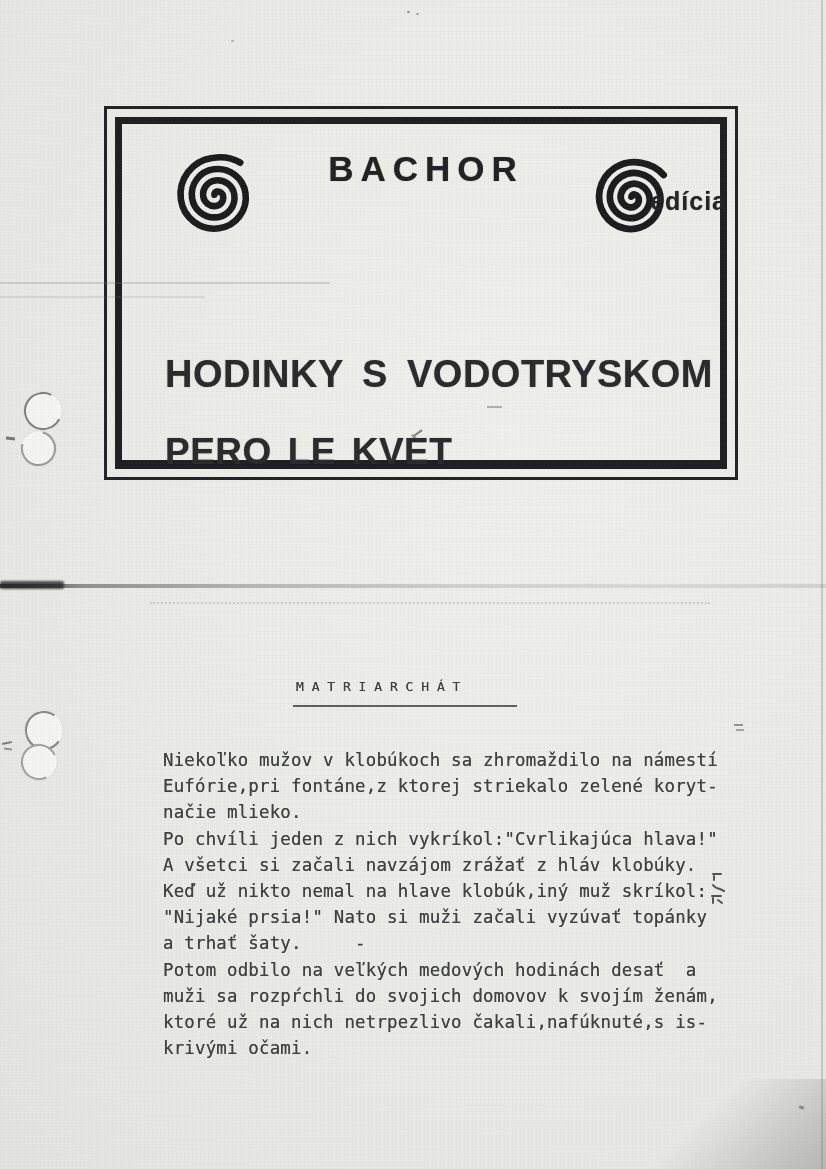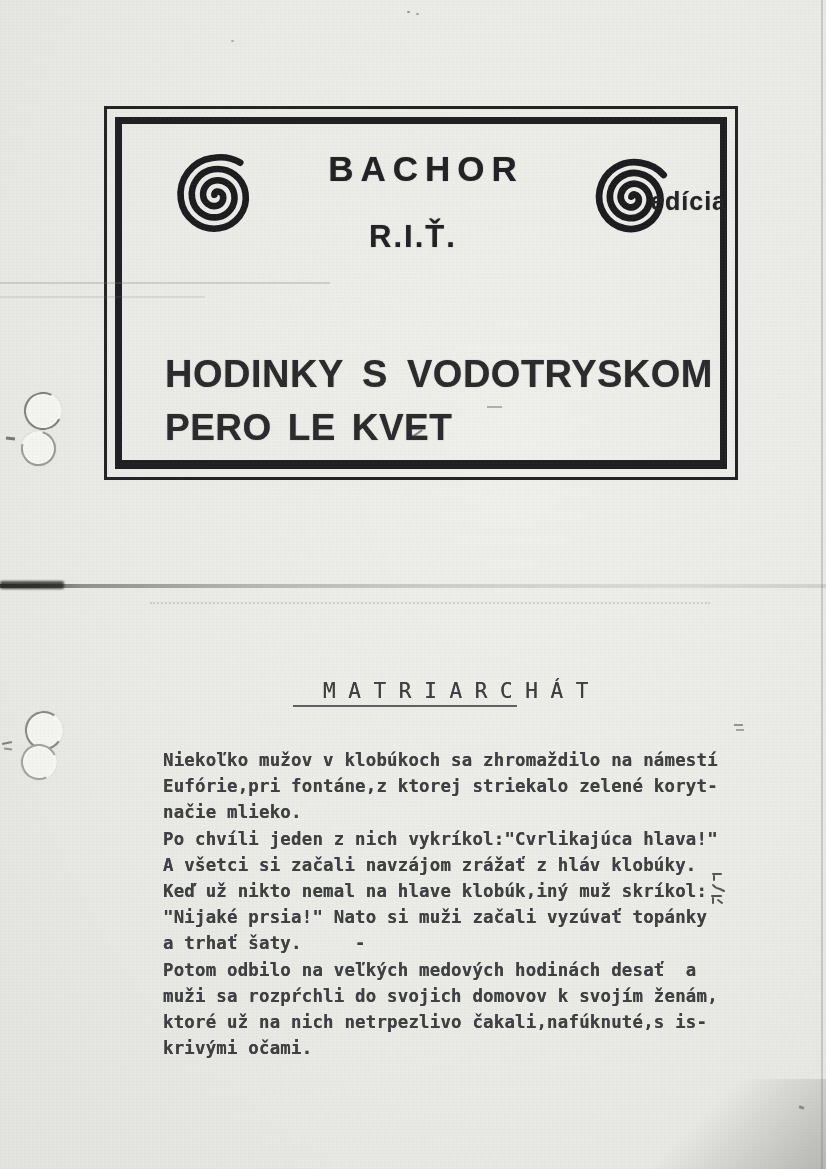--- a/index.html
+++ b/index.html
@@ -36,32 +36,32 @@
   .edition-label{position:absolute;left:0;width:100%;top:78px;text-align:right;
     font-size:25px;font-weight:700;letter-spacing:1px;color:#232325;
     transform:translateX(-8px);text-shadow:0 0 1px rgba(25,25,25,.5);}
   .edition-name{position:absolute;left:0;width:100%;top:110px;text-align:center;
     font-size:31px;font-weight:700;letter-spacing:2px;color:#212123;
     transform:translateX(-8px);text-shadow:0 0 1px rgba(25,25,25,.5);}
   .work-title{position:absolute;left:58px;font-size:38px;font-weight:700;
     letter-spacing:.5px;word-spacing:8px;color:#2a2a2c;white-space:nowrap;
     text-shadow:0 0 1px rgba(30,30,30,.5);margin-top:22px;}
   .work-title.l1{top:222px;}
-  .work-title.l2{top:276px;font-size:37px;word-spacing:5px;}
+  .work-title.l2{top:300px;font-size:37px;word-spacing:5px;}
 
   
   .story-title{position:absolute;left:296px;top:679px;
-    font-family:"DejaVu Sans Mono", monospace;font-size:21px;color:#3c3d3f;
-    white-space:pre;text-shadow:0 0 .5px rgba(55,55,55,.8);margin-left:27px;}
+    font-family:"DejaVu Sans Mono", monospace;font-size:13px;color:#3c3d3f;
+    white-space:pre;text-shadow:0 0 .5px rgba(55,55,55,.8);}
   .story-underline{position:absolute;left:293px;top:705px;width:224px;height:2px;
     background:#47474a;opacity:.85;}
   .story-body{position:absolute;left:163px;top:747px;
     font-family:"DejaVu Sans Mono", monospace;font-size:17.4px;line-height:26.2px;
     color:#3e3f41;white-space:pre;letter-spacing:.2px;
-    text-shadow:0 0 .5px rgba(55,55,55,.75);font-weight:bold;}
+    text-shadow:0 0 .5px rgba(55,55,55,.75);}
 
   
   .artifact{position:absolute;pointer-events:none;}
   .streak1{left:0;top:282px;width:330px;height:2px;background:rgba(118,118,112,.25);}
   .streak2{left:0;top:296px;width:205px;height:2px;background:rgba(118,118,112,.16);}
   .crease{left:0;top:584px;width:826px;height:4px;
     background:linear-gradient(to right, rgba(38,38,38,.85), rgba(55,55,55,.5) 10%,
       rgba(80,80,78,.35) 30%, rgba(100,100,96,.22) 55%, rgba(110,110,105,.15) 80%, rgba(110,110,105,.2));
     filter:blur(.4px);}
   .crease-blob{left:0;top:581px;width:64px;height:8px;background:rgba(35,35,35,.8);
@@ -114,21 +114,20 @@
       <svg viewBox="0 0 100 100" fill="none" stroke="#1c1c1e" stroke-width="7.5" stroke-linecap="round">
         <path d="M50 53 a3 3 0 0 1 3 -3 a6 6 0 0 1 6 6 a9 9 0 0 1 -9 9 a12 12 0 0 1 -12 -12
                  a15 15 0 0 1 15 -15 a18 18 0 0 1 18 18 a21 21 0 0 1 -21 21 a24 24 0 0 1 -24 -24
                  a27 27 0 0 1 27 -27 a30 30 0 0 1 30 30 a33 33 0 0 1 -33 33 a36 36 0 0 1 -36 -36
                  a39 39 0 0 1 39 -39 a42 42 0 0 1 27 8"></path>
       </svg>
     </div>
 
     <div class="publisher">BACHOR</div>
     <div class="edition-label">edícia</div>
-    <div class="edition-name">R.I.Ť.</div>
     <div class="work-title l1">HODINKY S VODOTRYSKOM</div>
     <div class="work-title l2">PERO LE KVET</div>
   </div>
 
   <div class="story-title">M A T R I A R C H Á T</div>
   <div class="story-underline"></div>
   <div class="story-body">Niekoľko mužov v klobúkoch sa zhromaždilo na námestí
 Eufórie,pri fontáne,z ktorej striekalo zelené koryt-
 načie mlieko.
 Po chvíli jeden z nich vykríkol:"Cvrlikajúca hlava!"

